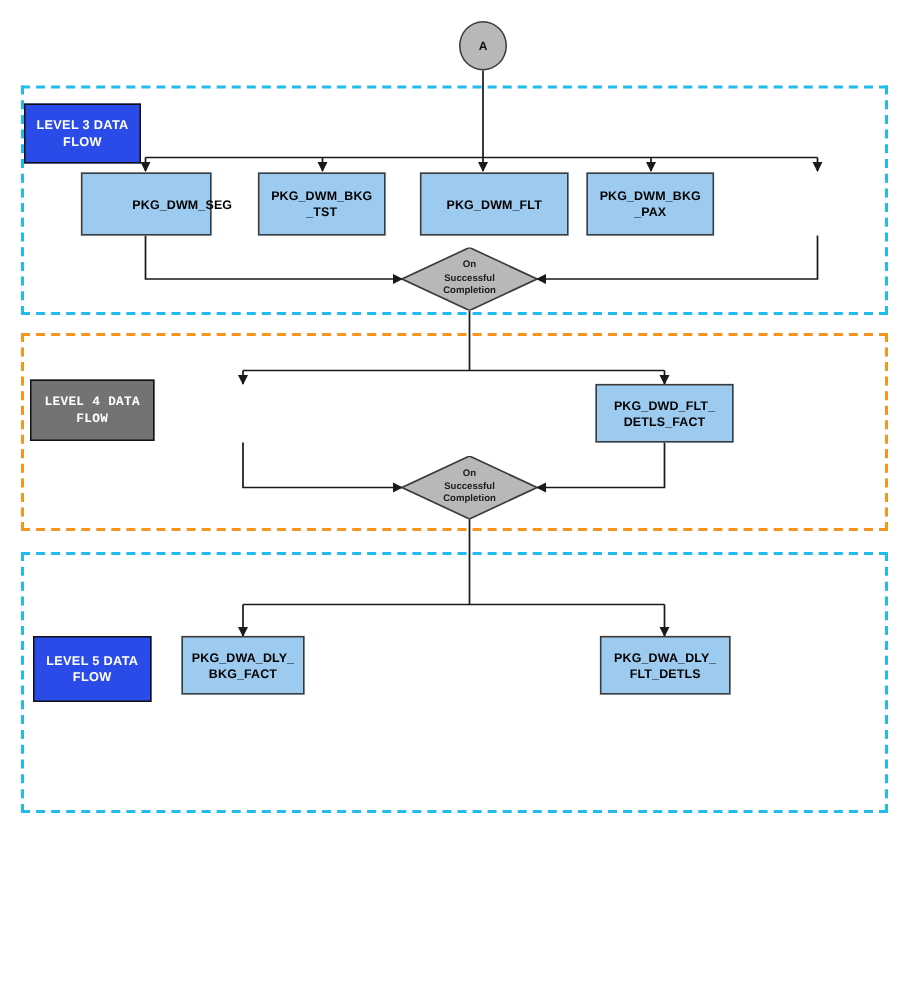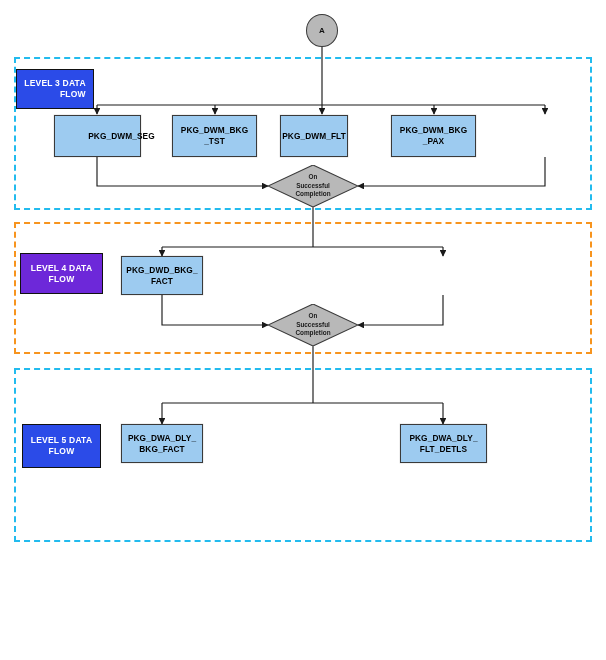--- a/index.html
+++ b/index.html
@@ -52,21 +52,21 @@
     text-align: center;
     color: #ffffff;
     font-size: 8.5px;
     font-weight: bold;
     line-height: 11px;
     letter-spacing: 0.2px;
     border: 1px solid #111111;
     z-index: 5;
   }
   .level-blue { background: #2B4BE8; }
-  .level-orange { background: #6d28d9; }
+  .level-orange { background: #737373; font-family: Liberation Mono, monospace; }
 
   
   .node-box {
     position: absolute;
     box-sizing: border-box;
     display: flex;
     align-items: center;
     justify-content: center;
     text-align: center;
     background: #9DCBF0;
@@ -168,21 +168,21 @@
       <path d="M 162,403 L 443,403"></path>
       <path d="M 162,403 L 162,424" marker-end="url(#arrow)"></path>
       <path d="M 443,403 L 443,424" marker-end="url(#arrow)"></path>
     </g>
   </svg>
 
   <div class="circle-node" style="left:306px; top:14px; width:32px; height:33px;">
     <span>A</span>
   </div>
 
-  <div class="level-label level-blue" style="left:16px; top:69px; width:78px; height:40px;text-align:right;">
+  <div class="level-label level-blue" style="left:16px; top:69px; width:78px; height:40px;">
     <span style="white-space:pre-line;">LEVEL 3 DATA
 FLOW</span>
   </div>
 
   <div class="level-label level-orange" style="left:20px; top:253px; width:83px; height:41px;">
     <span style="white-space:pre-line;">LEVEL 4 DATA
 FLOW</span>
   </div>
 
   <div class="level-label level-blue" style="left:22px; top:424px; width:79px; height:44px;">
@@ -192,44 +192,44 @@
 
   <div class="node-box" style="left:54px; top:115px; width:87px; height:42px;padding-left:48px;">
     <span>PKG_DWM_SEG</span>
   </div>
 
   <div class="node-box" style="left:172px; top:115px; width:85px; height:42px;">
     <span>PKG_DWM_BKG
 _TST</span>
   </div>
 
-  <div class="node-box" style="left:280px; top:115px; width:68px; height:42px;">
+  <div class="node-box" style="left:280px; top:115px; width:99px; height:42px;">
     <span>PKG_DWM_FLT</span>
   </div>
 
   <div class="node-box" style="left:391px; top:115px; width:85px; height:42px;">
     <span>PKG_DWM_BKG
 _PAX</span>
   </div>
 
 
   <div class="diamond-wrap" style="left:268px; top:165px; width:90px; height:42px;">
     <svg width="90" height="42" viewBox="0 0 90 42">
       <polygon points="45,0 90,21 45,42 0,21" fill="#B8B8B8" stroke="#3A3A3A" stroke-width="1.1"></polygon>
     </svg>
     <div class="diamond-text">On
 Successful
 Completion</div>
   </div>
 
-  <div class="node-box" style="left:121px; top:256px; width:82px; height:39px;">
-    <span>PKG_DWD_BKG_
-FACT</span>
-  </div>
-
+
+  <div class="node-box" style="left:397px; top:256px; width:92px; height:39px;">
+    <span>PKG_DWD_FLT_
+DETLS_FACT</span>
+  </div>
 
   <div class="diamond-wrap" style="left:268px; top:304px; width:90px; height:42px;">
     <svg width="90" height="42" viewBox="0 0 90 42">
       <polygon points="45,0 90,21 45,42 0,21" fill="#B8B8B8" stroke="#3A3A3A" stroke-width="1.1"></polygon>
     </svg>
     <div class="diamond-text">On
 Successful
 Completion</div>
   </div>
 

